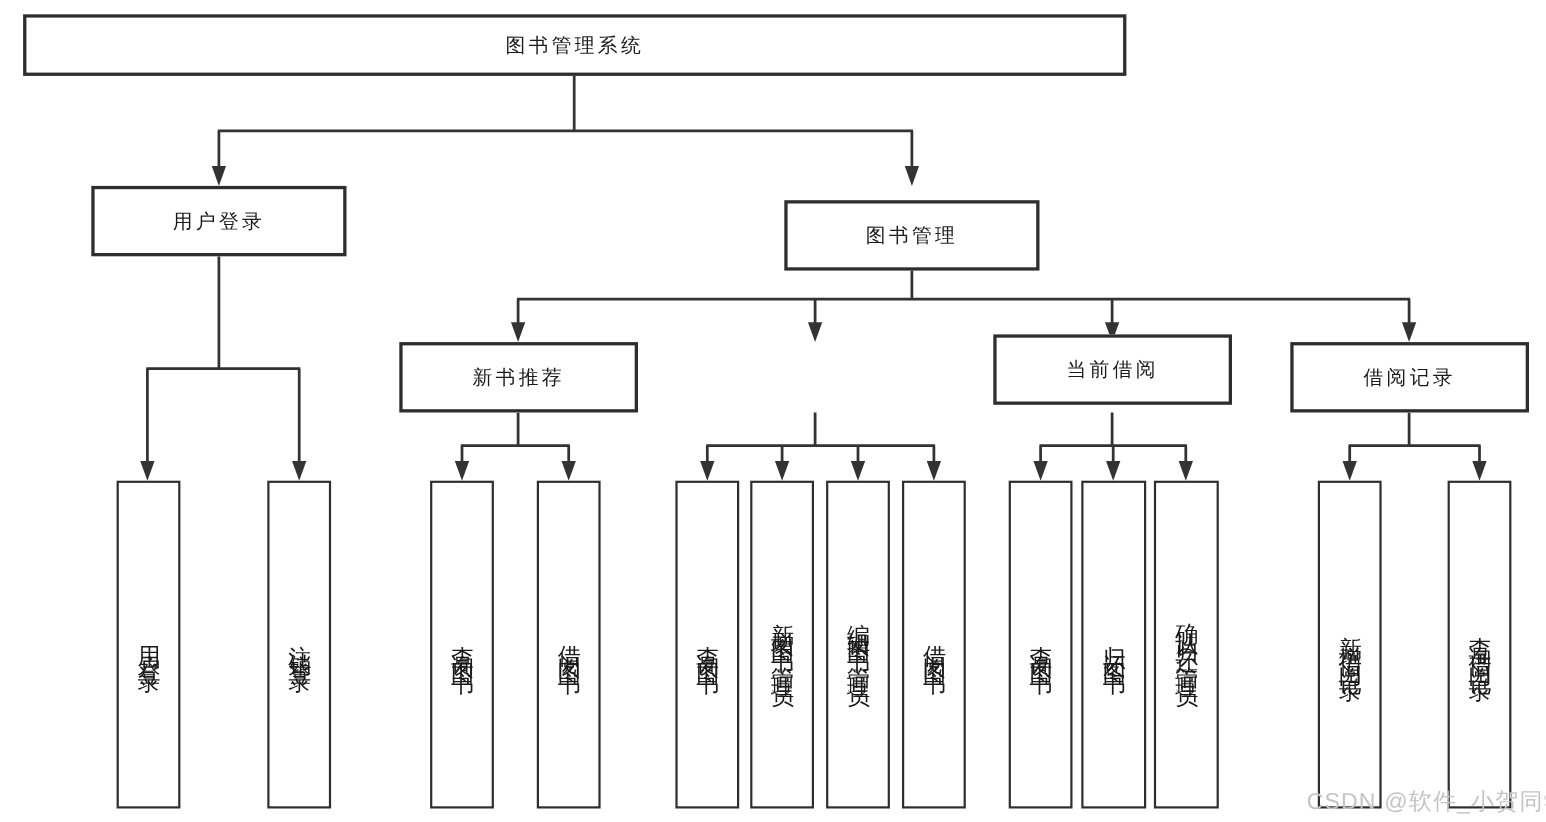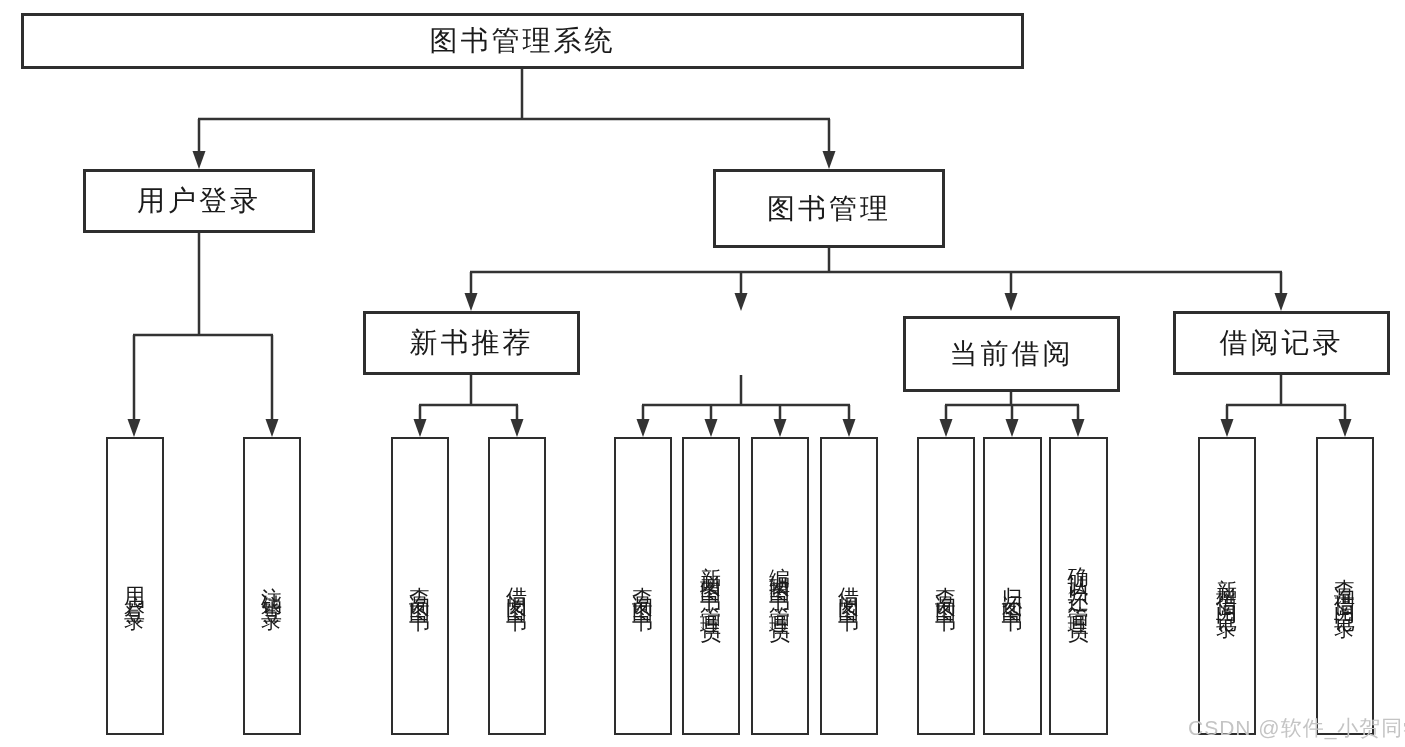--- a/index.html
+++ b/index.html
@@ -10,21 +10,21 @@
   body{
     width:1405px;height:747px;background:var(--background);
     font-family:"Liberation Sans","DejaVu Sans",sans-serif;
     position:relative;overflow:hidden;
   }
   .diagram{position:absolute;left:0;top:0;width:1405px;height:747px;}
   .connectors{position:absolute;left:0;top:0;color:var(--line);}
   .hbox{
     position:absolute;background:#fff;border:3px solid var(--border);
     display:flex;align-items:center;justify-content:center;
-    font-size:28px;color:var(--text);letter-spacing:3px;z-index:2;
+    font-size:18px;color:var(--text);letter-spacing:3px;z-index:2;
   }
   .vbox{
     position:absolute;background:#fff;border:2.5px solid var(--border);
     display:flex;align-items:center;justify-content:center;
     font-size:21px;color:var(--text);z-index:2;
   }
   .vbox span{
     writing-mode:vertical-rl;letter-spacing:8px;line-height:1;
     white-space:nowrap;
   }
@@ -97,28 +97,28 @@
     </g>
   </svg>
 
   <div class="hbox" style="left:21px;top:13px;width:1003px;height:56px">
     <span>图书管理系统</span>
   </div>
 
   <div class="hbox" style="left:83px;top:169px;width:232px;height:64px">
     <span>用户登录</span>
   </div>
-  <div class="hbox" style="left:713px;top:169px;width:232px;height:79px">
+  <div class="hbox" style="left:713px;top:182px;width:232px;height:64px">
     <span>图书管理</span>
   </div>
 
   <div class="hbox" style="left:363px;top:311px;width:217px;height:64px">
     <span>新书推荐</span>
   </div>
-  <div class="hbox" style="left:903px;top:316px;width:217px;height:76px">
+  <div class="hbox" style="left:903px;top:304px;width:217px;height:64px">
     <span>当前借阅</span>
   </div>
   <div class="hbox" style="left:1173px;top:311px;width:217px;height:64px">
     <span>借阅记录</span>
   </div>
 
   <div class="vbox" style="left:106px;top:437px;width:58px;height:298px">
     <span>用户登录</span>
   </div>
   <div class="vbox" style="left:243px;top:437px;width:58px;height:298px">

